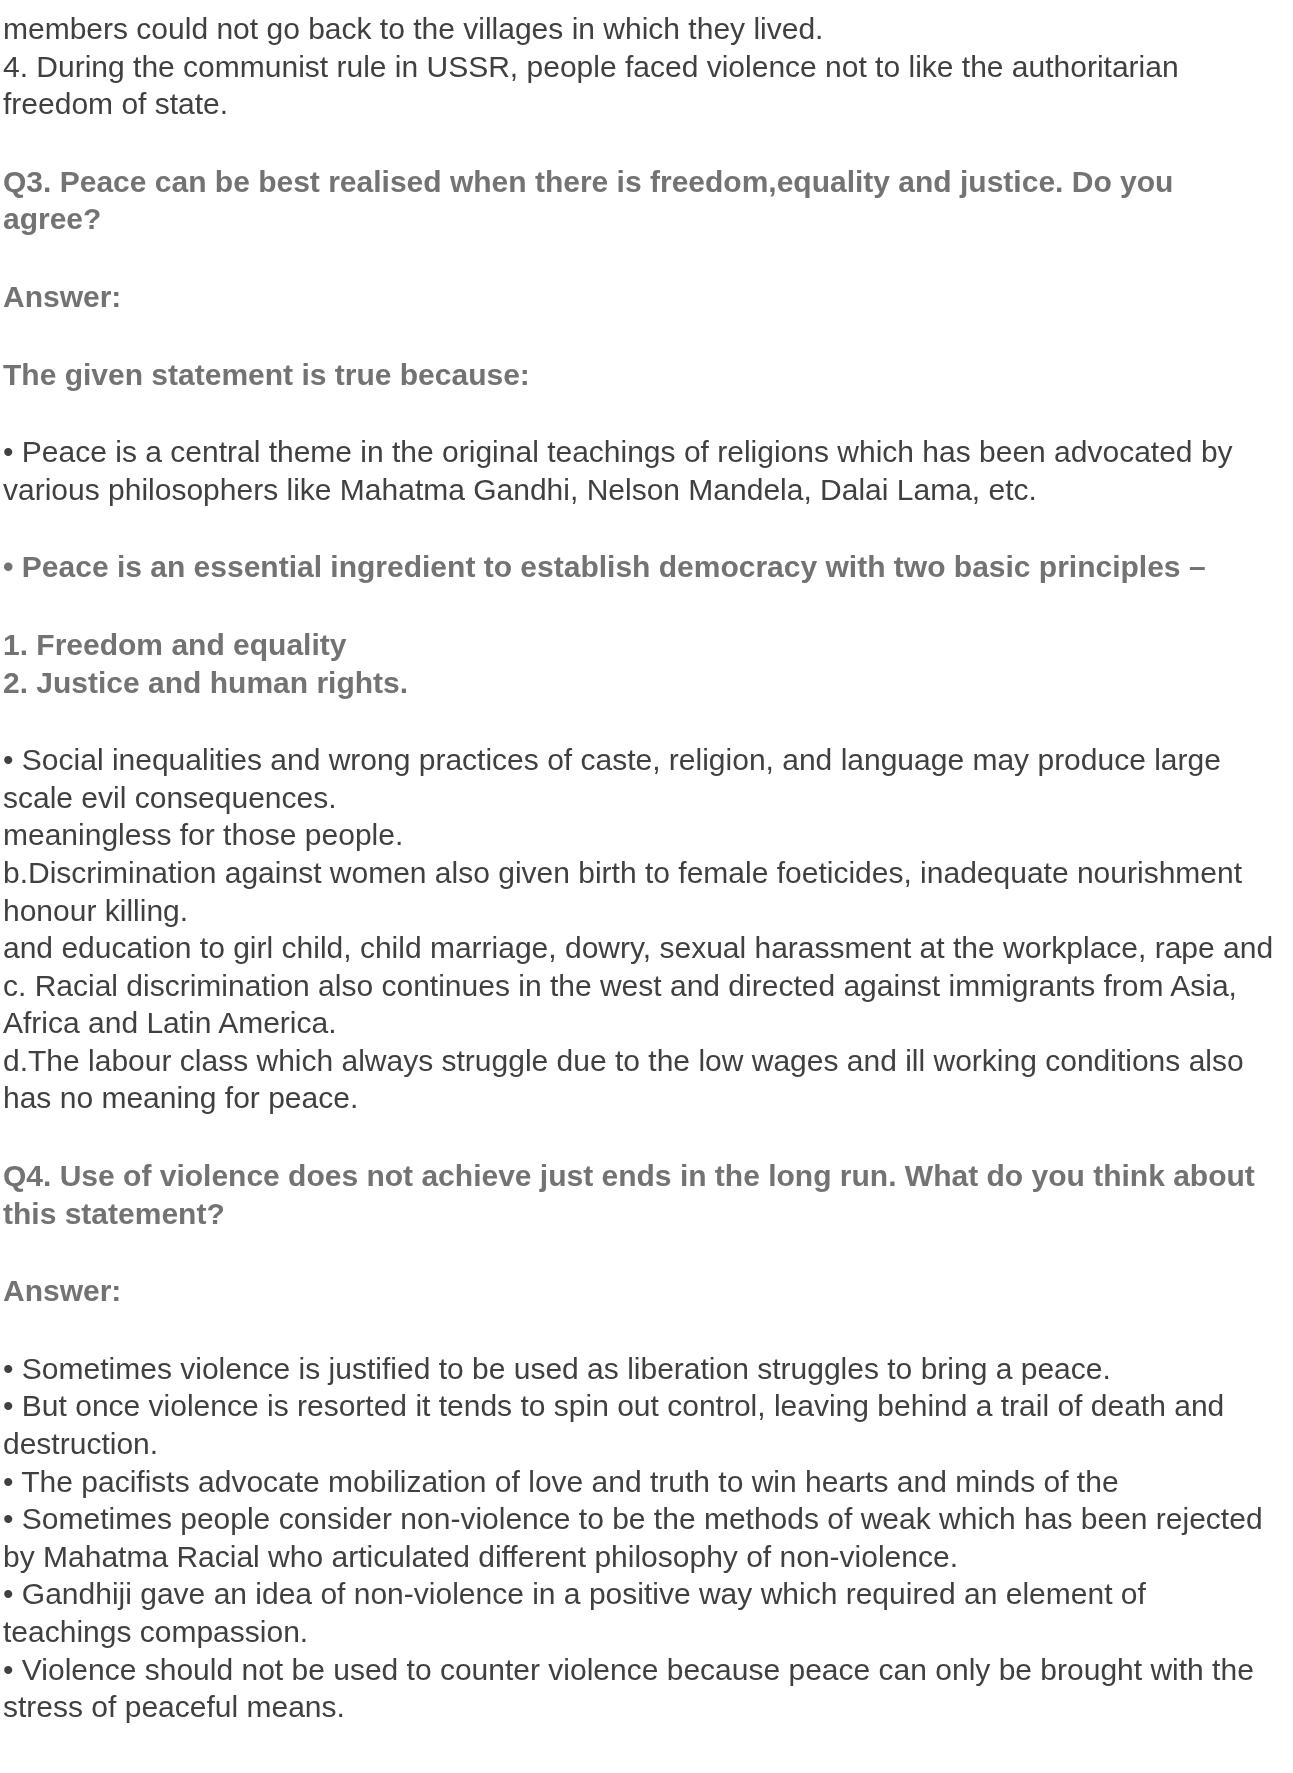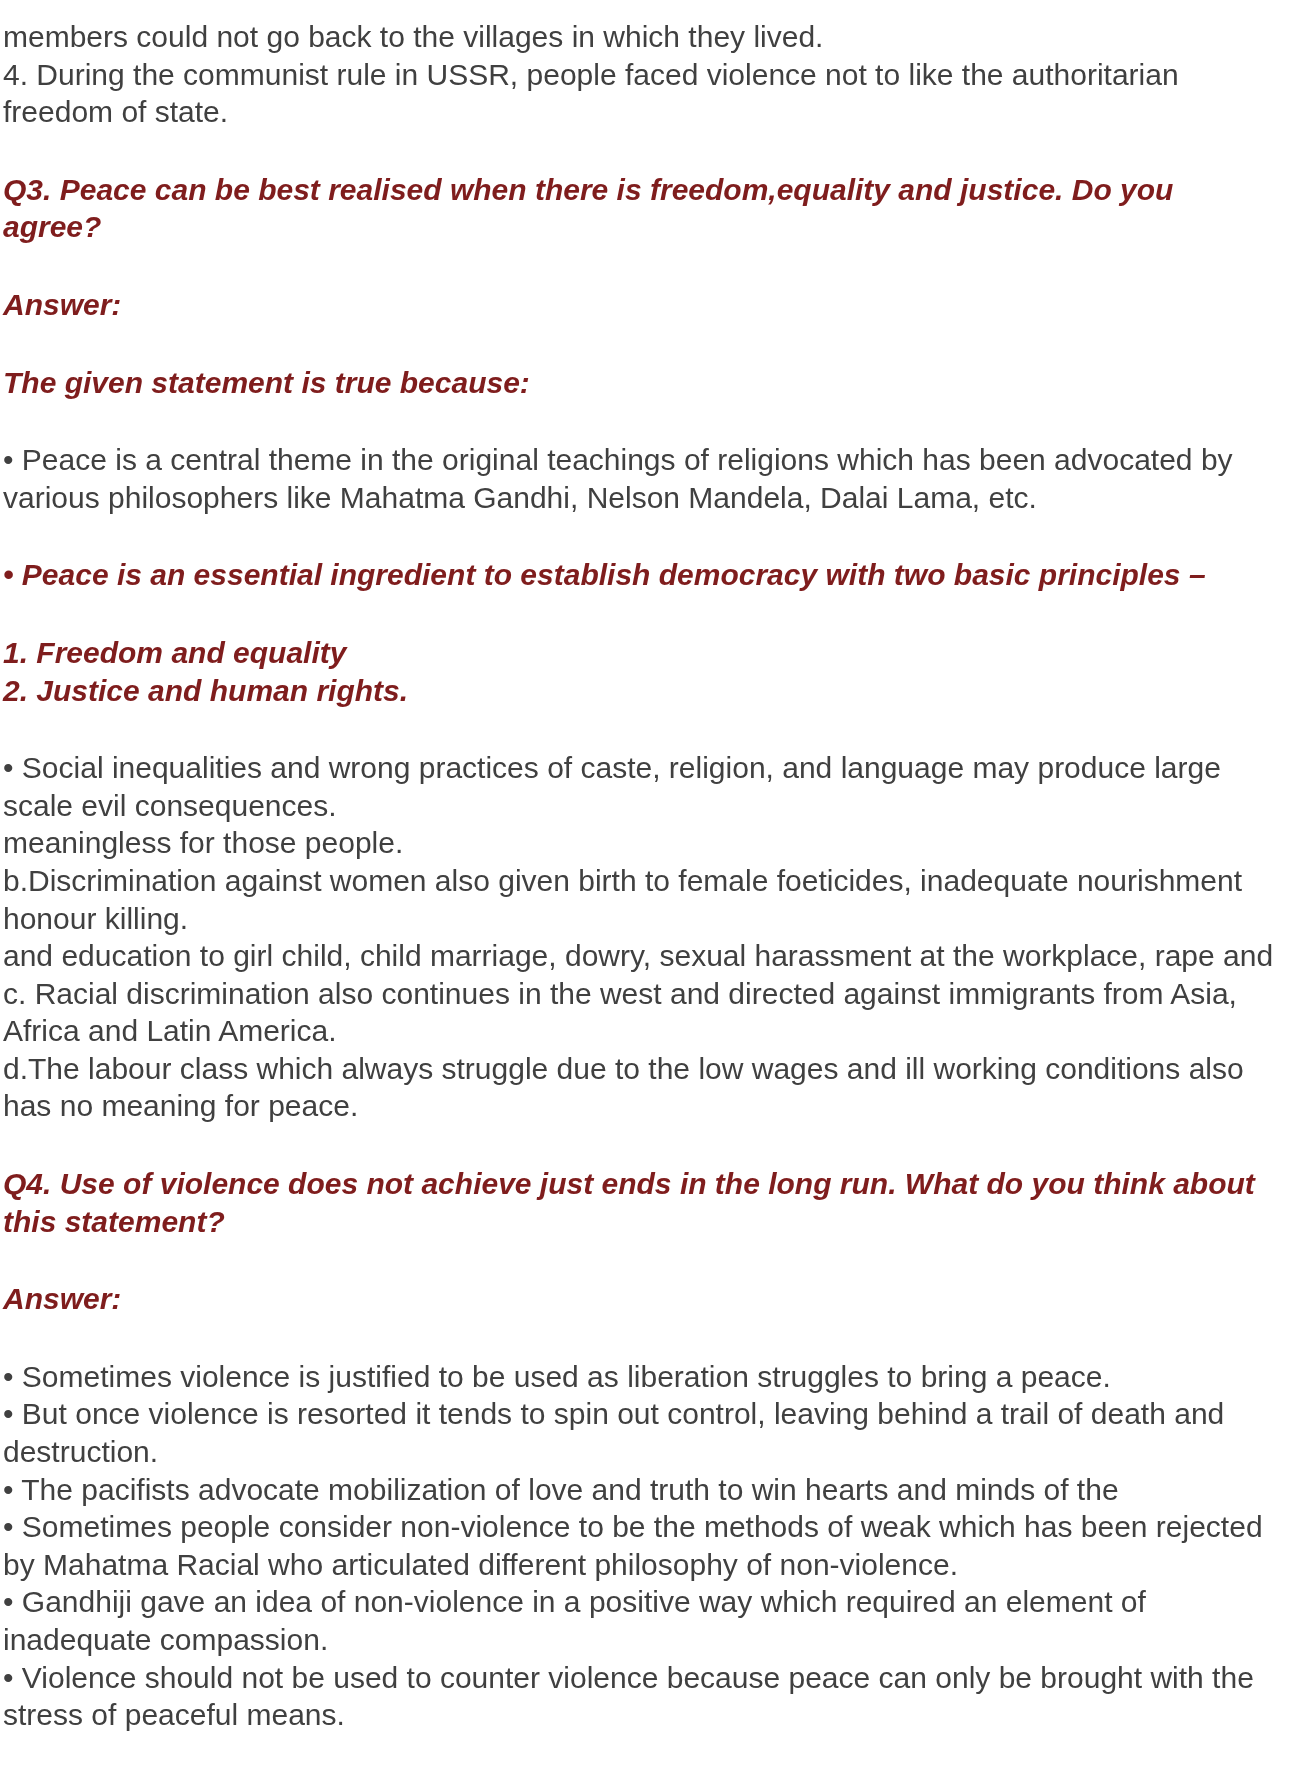--- a/index.html
+++ b/index.html
@@ -11,36 +11,35 @@
     width: 1293px;
     height: 1773px;
     overflow: hidden;
     font-family: "Liberation Sans", sans-serif;
   }
   .page {
     padding: 2px 0 0 3px;
     width: 1290px;
   }
   .block {
-    margin: 16px 0 40px 0;
+    margin: 8px 0 40px 0;
   }
   .block:last-child {
     margin-bottom: 0;
   }
   .line {
     font-size: 30px;
     line-height: 37.6px;
     white-space: nowrap;
     color: #404040;
     letter-spacing: 0px;
   }
   .bold .line {
     font-weight: bold;
-    color: #7f1d1d;
-    font-style: italic;
+    color: #737373;
   }
 </style>
 </head>
 <body>
 
 <div class="page">
 
   <div class="block">
     <div class="line">members could not go back to the villages in which they lived.</div>
     <div class="line">4. During the communist rule in USSR, people faced violence not to like the authoritarian</div>
@@ -97,18 +96,18 @@
   </div>
 
   <div class="block">
     <div class="line">• Sometimes violence is justified to be used as liberation struggles to bring a peace.</div>
     <div class="line">• But once violence is resorted it tends to spin out control, leaving behind a trail of death and</div>
     <div class="line">destruction.</div>
     <div class="line">• The pacifists advocate mobilization of love and truth to win hearts and minds of the</div>
     <div class="line">• Sometimes people consider non-violence to be the methods of weak which has been rejected</div>
     <div class="line">by Mahatma Racial who articulated different philosophy of non-violence.</div>
     <div class="line">• Gandhiji gave an idea of non-violence in a positive way which required an element of</div>
-    <div class="line">inadequate compassion.</div>
+    <div class="line">teachings compassion.</div>
     <div class="line">• Violence should not be used to counter violence because peace can only be brought with the</div>
     <div class="line">stress of peaceful means.</div>
   </div>
 
 </div>
 
 </body></html>

